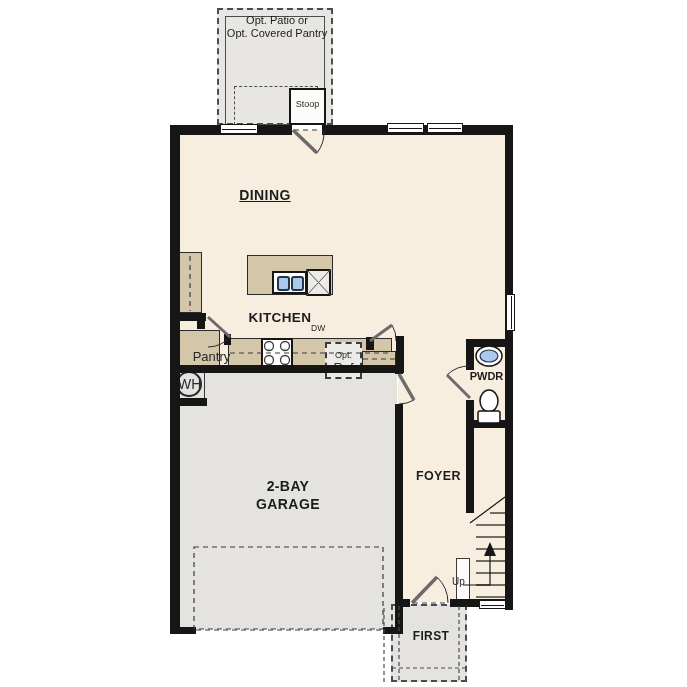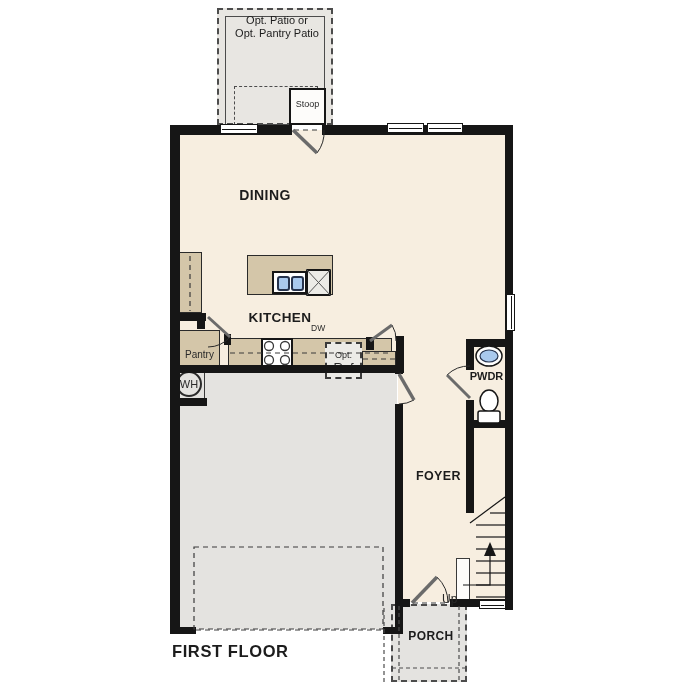--- a/index.html
+++ b/index.html
@@ -32,21 +32,21 @@
 </head>
 <body>
 
 <div id="plan">
 
   <div class="abs fill-outdoor dash2" style="left:217px;top:8px;width:116px;height:117px;"></div>
   <div class="abs solid1" style="left:225px;top:16px;width:100px;height:109px;"></div>
   <div class="abs dash1" style="left:234px;top:86px;width:84px;height:39px;"></div>
   <div class="abs" style="left:217px;top:14px;width:120px;text-align:center;font-size:11px;line-height:13px;">
     <div>Opt. Patio or</div>
-    <div>Opt. Pantry Patio</div>
+    <div>Opt. Covered Pantry</div>
   </div>
 
   <div class="abs" style="left:289px;top:88px;width:37px;height:37px;background:#fdfcfa;border:2px solid var(--wall,#161616);box-sizing:border-box;"></div>
   <div class="abs sm-lbl" style="left:289px;top:99px;width:37px;font-size:9px;">Stoop</div>
 
   <div class="abs fill-interior" style="left:175px;top:130px;width:335px;height:240px;"></div>
   <div class="abs fill-interior" style="left:398px;top:365px;width:107px;height:237px;"></div>
   <div class="abs fill-garage" style="left:178px;top:370px;width:219px;height:259px;"></div>
   <div class="abs fill-garage dash2" style="left:391px;top:604px;width:76px;height:78px;"></div>
 
@@ -62,21 +62,21 @@
   <div class="abs fill-cabinet" style="left:228px;top:338px;width:164px;height:29px;"></div>
   <div class="abs white-box" style="left:261px;top:338px;width:32px;height:29px;"></div>
   <div class="abs" style="left:325px;top:342px;width:37px;height:37px;background:var(--appliance,#ecebe7);border:2px dashed #3a3a3a;box-sizing:border-box;">
     <div class="sm-lbl" style="font-size:9px;margin-top:6px;">Opt.</div>
     <div class="sm-lbl" style="font-size:13px;">Ref</div>
   </div>
   <div class="abs fill-cabinet" style="left:362px;top:351px;width:34px;height:16px;"></div>
 
   <div class="abs" style="left:172px;top:369px;width:33px;height:31px;border:1px solid #3a3a3a;box-sizing:border-box;background:var(--garage,#e4e3e0);"></div>
   <div class="abs" style="left:176px;top:371px;width:26px;height:26px;border:2px solid #2a2a2a;border-radius:50%;box-sizing:border-box;text-align:center;">
-    <span class="sm-lbl" style="font-size:11px;line-height:22px;margin-top:17px;">WH</span>
+    <span class="sm-lbl" style="font-size:14px;line-height:22px;margin-top:17px;">WH</span>
   </div>
 
   <div class="abs" style="left:456px;top:558px;width:14px;height:42px;background:#fdfcfa;border:1px solid #3a3a3a;box-sizing:border-box;"></div>
 
   <div class="abs wall" style="left:170px;top:125px;width:122px;height:10px;"></div>
   <div class="abs wall" style="left:322px;top:125px;width:191px;height:10px;"></div>
   <div class="abs wall" style="left:170px;top:125px;width:10px;height:509px;"></div>
   <div class="abs wall" style="left:505px;top:125px;width:8px;height:485px;"></div>
   <div class="abs wall" style="left:170px;top:365px;width:233px;height:8px;"></div>
   <div class="abs wall" style="left:396px;top:336px;width:8px;height:37px;"></div>
@@ -184,22 +184,25 @@
     <g>
       <ellipse cx="489" cy="356" rx="13" ry="10" fill="#ffffff" stroke="#161616" stroke-width="1.5"></ellipse>
       <ellipse cx="489" cy="356" rx="9" ry="6" fill="#a9c9ed" stroke="#26334d" stroke-width="1.2"></ellipse>
     </g>
     <g fill="#ffffff" stroke="#161616" stroke-width="1.5">
       <ellipse cx="489" cy="401" rx="9" ry="11"></ellipse>
       <rect x="478" y="411" width="22" height="12" rx="2"></rect>
     </g>
   </svg>
 
-  <div class="abs room-lbl" style="left:225px;top:187px;width:80px;font-size:14px;">DINING</div>
+  <div class="abs room-lbl" style="left:225px;top:187px;width:80px;font-size:14px;text-decoration:underline;">DINING</div>
   <div class="abs room-lbl" style="left:240px;top:309px;width:80px;font-size:13.5px;">KITCHEN</div>
-  <div class="abs sm-lbl" style="left:180px;top:349px;width:39px;font-size:10px;">Pantry</div>
+  <div class="abs sm-lbl" style="left:192px;top:349px;width:39px;font-size:13px;">Pantry</div>
   <div class="abs room-lbl" style="left:468px;top:368px;width:37px;font-size:11px;letter-spacing:0;">PWDR</div>
   <div class="abs room-lbl" style="left:413px;top:468px;width:48px;font-size:12.5px;text-align:right;">FOYER</div>
-  <div class="abs sm-lbl" style="left:442px;top:576px;font-size:12px;margin-top:16px;">Up</div>
-  <div class="abs room-lbl" style="left:407px;top:628px;width:48px;font-size:12px;">PORCH</div>
-  <div class="abs room-lbl" style="left:172px;top:643px;width:120px;font-size:16.5px;text-align:left;letter-spacing:.6px;">FIRST FLOOR</div>
+  <div class="abs room-lbl" style="left:243px;top:477px;width:90px;font-size:14px;line-height:18px;">
+    <div>2-BAY</div>
+    <div>GARAGE</div>
+  </div>
+  <div class="abs sm-lbl" style="left:452px;top:576px;font-size:10px;">Up</div>
+  <div class="abs room-lbl" style="left:407px;top:628px;width:48px;font-size:12px;">FIRST</div>
 
 </div>
 
 </body></html>

